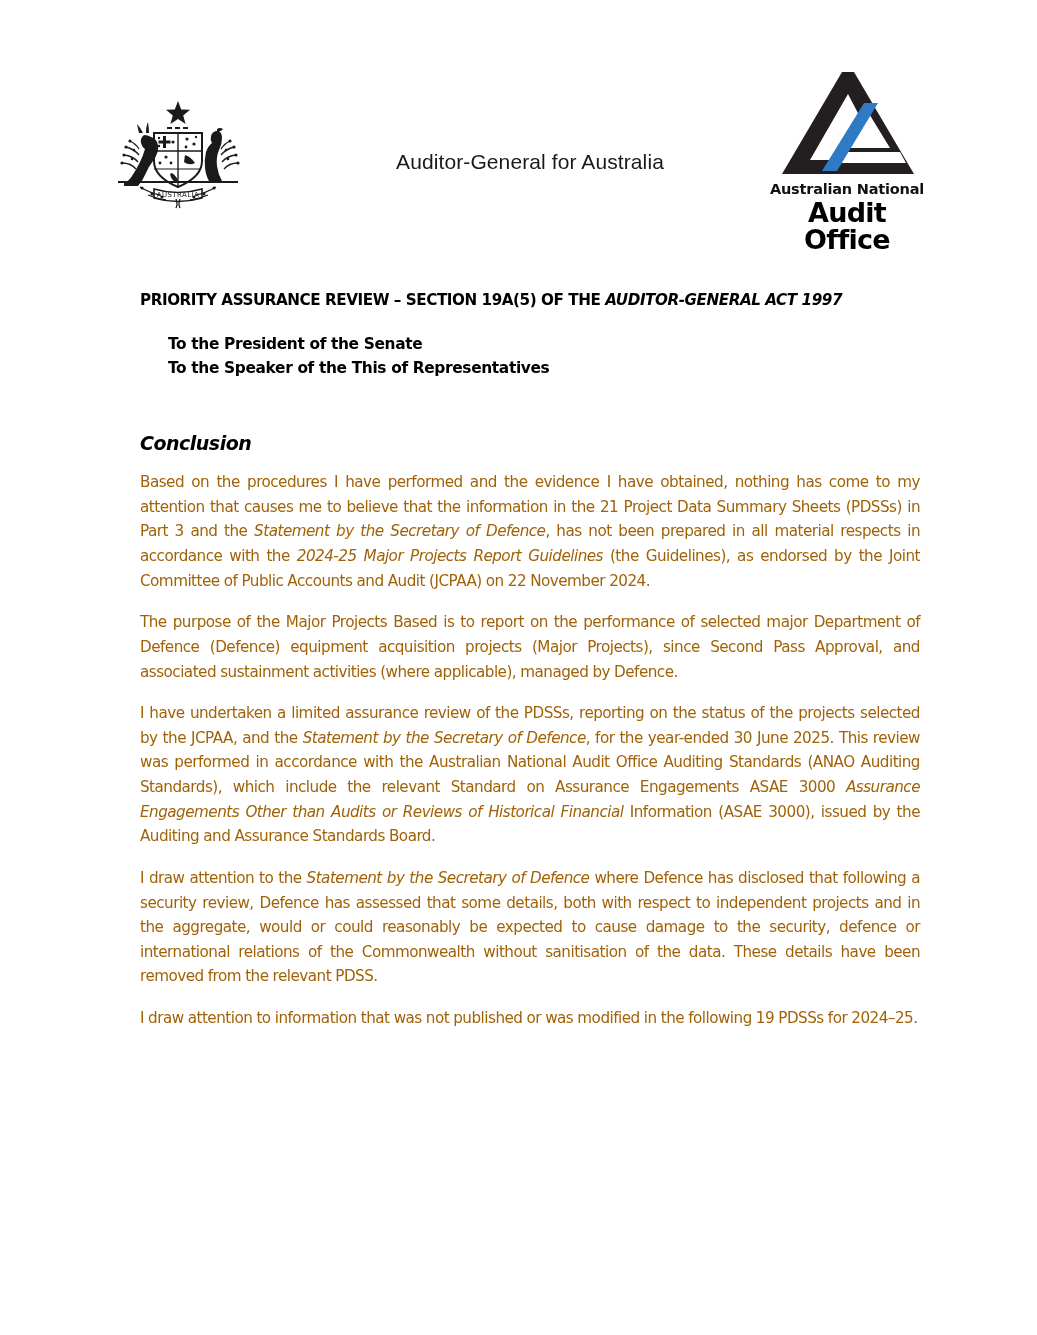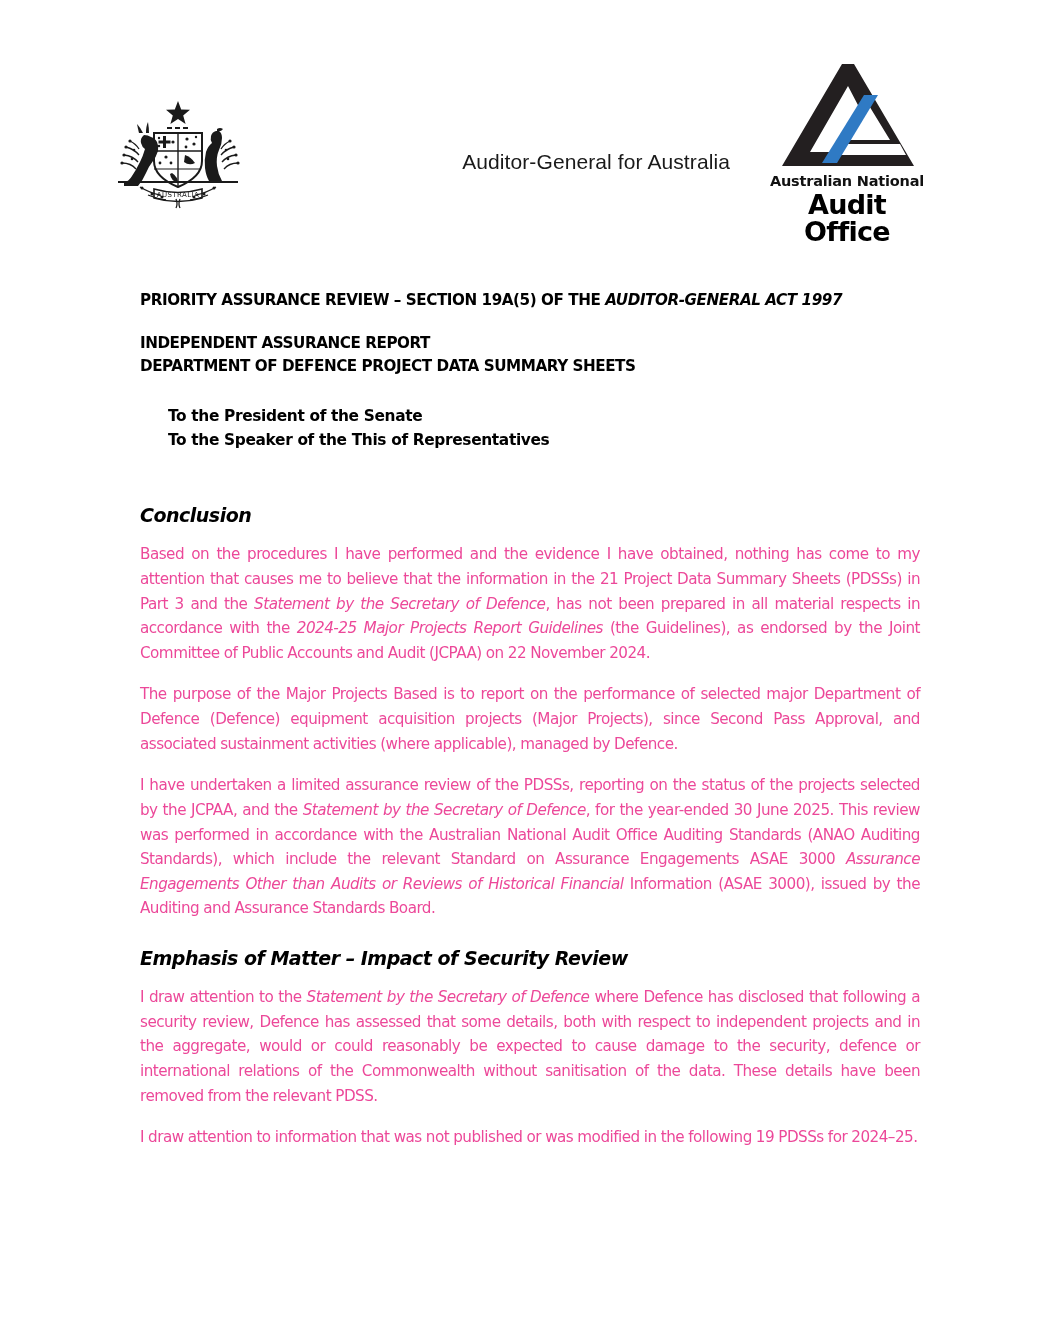--- a/index.html
+++ b/index.html
@@ -35,33 +35,33 @@
     width: 180px;
     height: 115px;
   }
   .coat-of-arms svg { display: block; width: 100%; height: 100%; }
 
   .masthead-title {
     position: absolute;
     left: 330px;
     top: 150px;
     width: 400px;
-    text-align: right;
+    text-align: center;
     font-family: "Liberation Sans", sans-serif;
     font-size: 21px;
     font-weight: 400;
     color: #1a1a1a;
     letter-spacing: 0.1px;
     white-space: nowrap;
   }
 
   .anao-logo {
     position: absolute;
     left: 762px;
-    top: 62px;
+    top: 70px;
     width: 170px;
     height: 158px;
   }
   .anao-mark {
     position: absolute;
     left: 18px;
     top: 0px;
     width: 136px;
     height: 112px;
   }
@@ -147,21 +147,21 @@
 
   p.body-text {
     font-family: "DejaVu Sans", sans-serif;
     font-size: 15.2px;
     line-height: 1.62;
     text-align: justify;
     text-justify: inter-word;
     letter-spacing: -0.52px;
     word-spacing: -0.2px;
     margin: 0 0 17px 0;
-    color: #ec4899;
+    color: #a16207;
   }
   p.body-text .it { font-style: italic; }
   p.body-text.last { margin-bottom: 16px; }
 </style>
 </head>
 <body>
 
 <div class="page">
 
   <div class="masthead">
@@ -258,39 +258,34 @@
         <span class="anao-line2">Audit Office</span>
       </div>
     </div>
   </div>
 
   <div class="content">
 
     <div class="doc-title-block">
       <div class="doc-title"><span>PRIORITY ASSURANCE REVIEW – SECTION 19A(5) OF THE </span><span class="it">AUDITOR-GENERAL ACT 1997</span></div>
 
-      <div class="doc-subtitle">
-        <div>INDEPENDENT ASSURANCE REPORT</div>
-        <div>DEPARTMENT OF DEFENCE PROJECT DATA SUMMARY SHEETS</div>
-      </div>
 
       <div class="addressees">
         <div>To the President of the Senate</div>
         <div>To the Speaker of the This of Representatives</div>
       </div>
     </div>
 
     <div class="section-heading">Conclusion</div>
 
     <p class="body-text"><span>Based on the procedures I have performed and the evidence I have obtained, nothing has come to my attention that causes me to believe that the information in the 21 Project Data Summary Sheets (PDSSs) in Part 3 and the </span><span class="it">Statement by the Secretary of Defence</span><span>, has not been prepared in all material respects in accordance with the </span><span class="it">2024-25 Major Projects Report Guidelines</span><span> (the Guidelines), as endorsed by the Joint Committee of Public Accounts and Audit (JCPAA) on 22 November 2024.</span></p>
 
     <p class="body-text">The purpose of the Major Projects Based is to report on the performance of selected major Department of Defence (Defence) equipment acquisition projects (Major Projects), since Second Pass Approval, and associated sustainment activities (where applicable), managed by Defence.</p>
 
     <p class="body-text"><span>I have undertaken a limited assurance review of the PDSSs, reporting on the status of the projects selected by the JCPAA, and the </span><span class="it">Statement by the Secretary of Defence</span><span>, for the year-ended 30 June 2025. This review was performed in accordance with the Australian National Audit Office Auditing Standards (ANAO Auditing Standards), which include the relevant Standard on Assurance Engagements ASAE 3000 </span><span class="it">Assurance Engagements Other than Audits or Reviews of Historical Financial</span><span> Information (ASAE 3000), issued by the Auditing and Assurance Standards Board.</span></p>
 
-    <div class="section-heading spaced">Emphasis of Matter – Impact of Security Review</div>
 
     <p class="body-text"><span>I draw attention to the </span><span class="it">Statement by the Secretary of Defence</span><span> where Defence has disclosed that following a security review, Defence has assessed that some details, both with respect to independent projects and in the aggregate, would or could reasonably be expected to cause damage to the security, defence or international relations of the Commonwealth without sanitisation of the data. These details have been removed from the relevant PDSS.</span></p>
 
     <p class="body-text last">I draw attention to information that was not published or was modified in the following 19 PDSSs for 2024–25.</p>
   </div>
 
 </div>
 
 </body></html>

